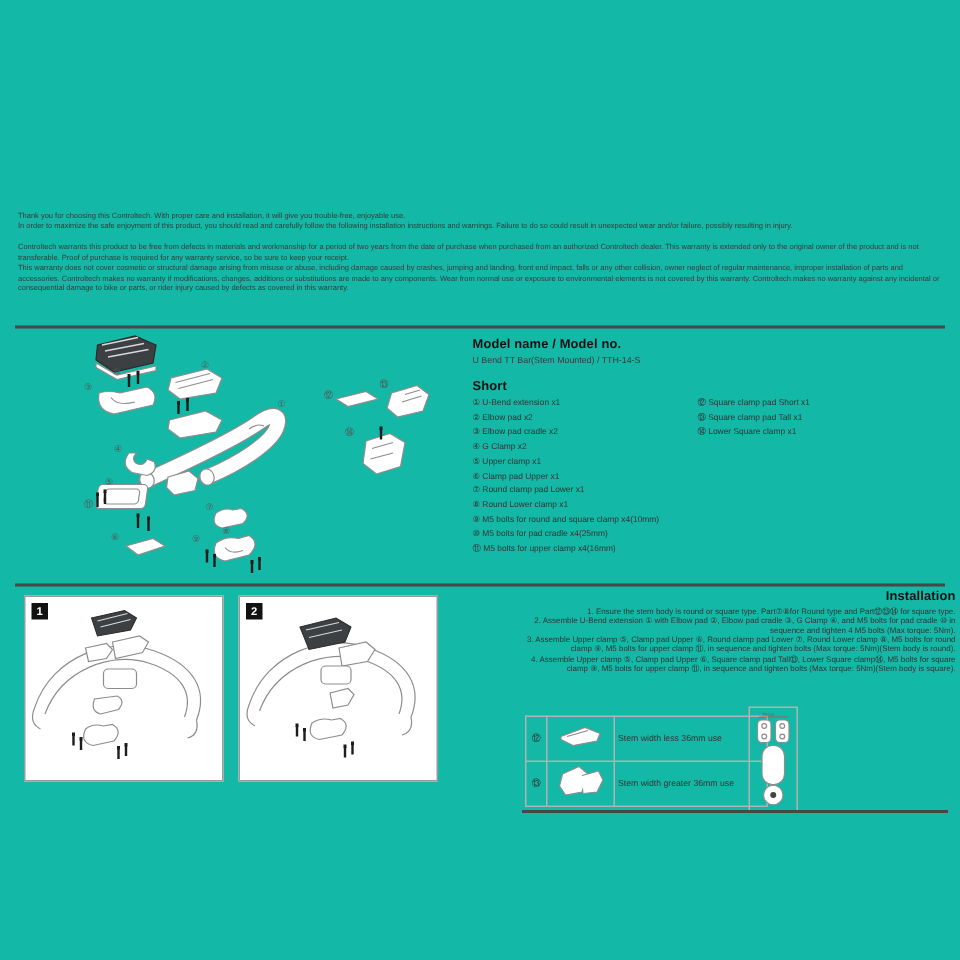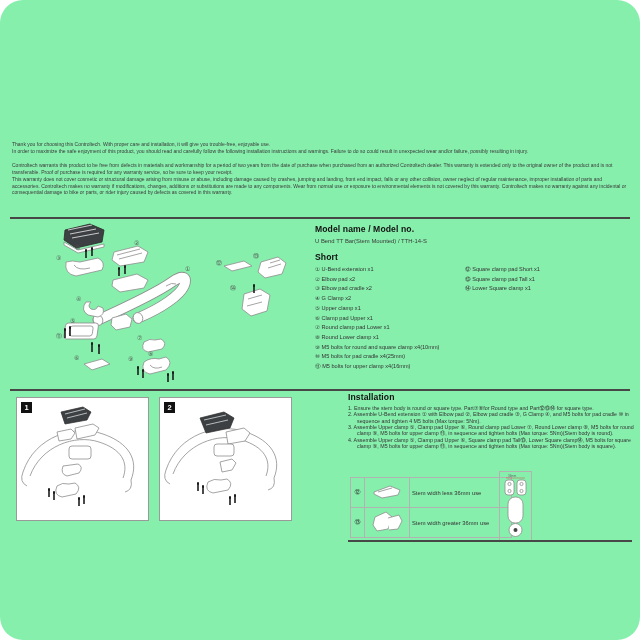--- a/index.html
+++ b/index.html
@@ -1,34 +1,34 @@
 <!DOCTYPE html>
 <html><head>
 <meta charset="utf-8">
 <style>
   html,body{margin:0;padding:0;background:#ffffff;}
-  .page{position:relative;width:640px;height:640px;background:#86efac;overflow:hidden;
-        font-family:"Liberation Sans", sans-serif;color:#2e2e2e;border-radius:23px;}
+  .page{position:relative;width:640px;height:640px;background:#14b8a6;overflow:hidden;
+        font-family:"Liberation Sans", sans-serif;color:#2e2e2e;}
   .abs{position:absolute;}
 
   
   .intro{left:12px;top:141px;width:618px;font-size:5px;line-height:6.9px;color:#3a3a3a;}
   .intro .blk{margin:0;}
   .intro .gap{height:7px;}
 
   
   .rule{position:absolute;height:1.5px;background:#474747;}
 
   
   .h1{font-size:8.6px;font-weight:bold;color:#111;letter-spacing:.1px;}
   .model-value{font-size:5.9px;color:#3a3a3a;}
   .plist{font-size:5.6px;line-height:9.7px;color:#333;white-space:nowrap;}
 
   
-  .install{left:348px;top:392px;width:289px;}
+  .install{left:348px;top:392px;width:289px;text-align:right;}
   .steps{margin-top:3px;font-size:5.3px;line-height:6.35px;color:#333;}
   .step{padding-left:9px;text-indent:-9px;}
 
   
   .sizetbl{position:absolute;left:350px;top:477px;border-collapse:collapse;}
   .sizetbl td{border:1px solid #b2b2b2;padding:0;}
   .sizetbl .cnum{width:13px;height:29px;text-align:center;font-size:6px;color:#333;}
   .sizetbl .cicon{width:44px;text-align:center;}
   .sizetbl .ctext{width:97px;font-size:5.8px;color:#333;padding:0 2px;}
 

